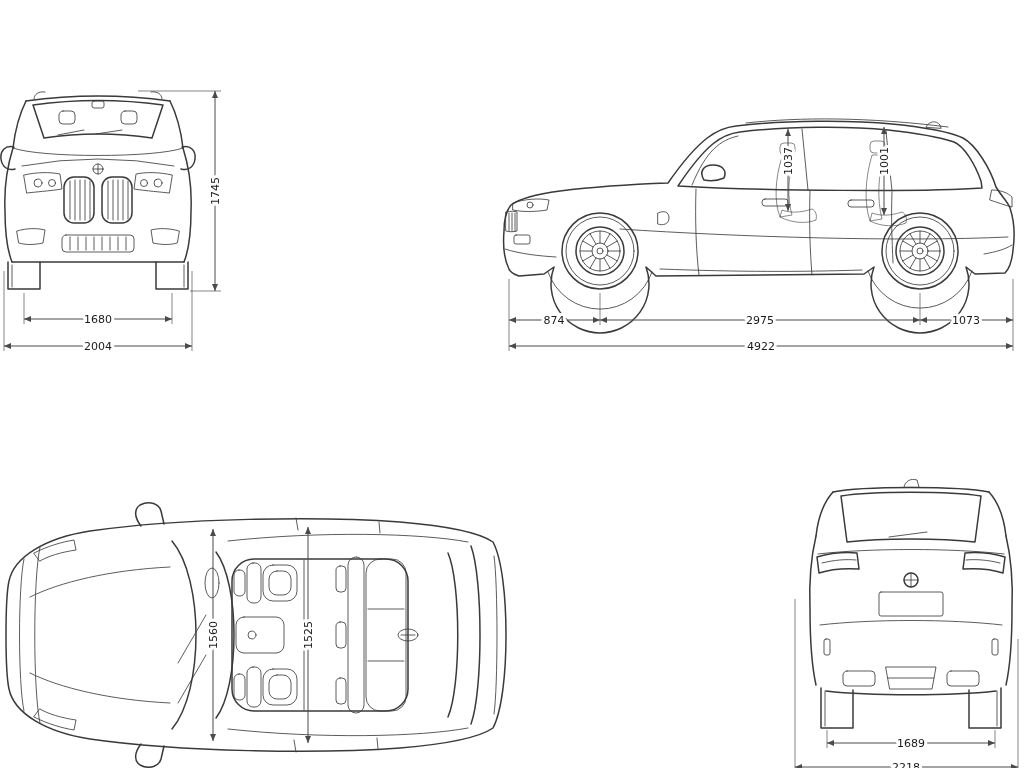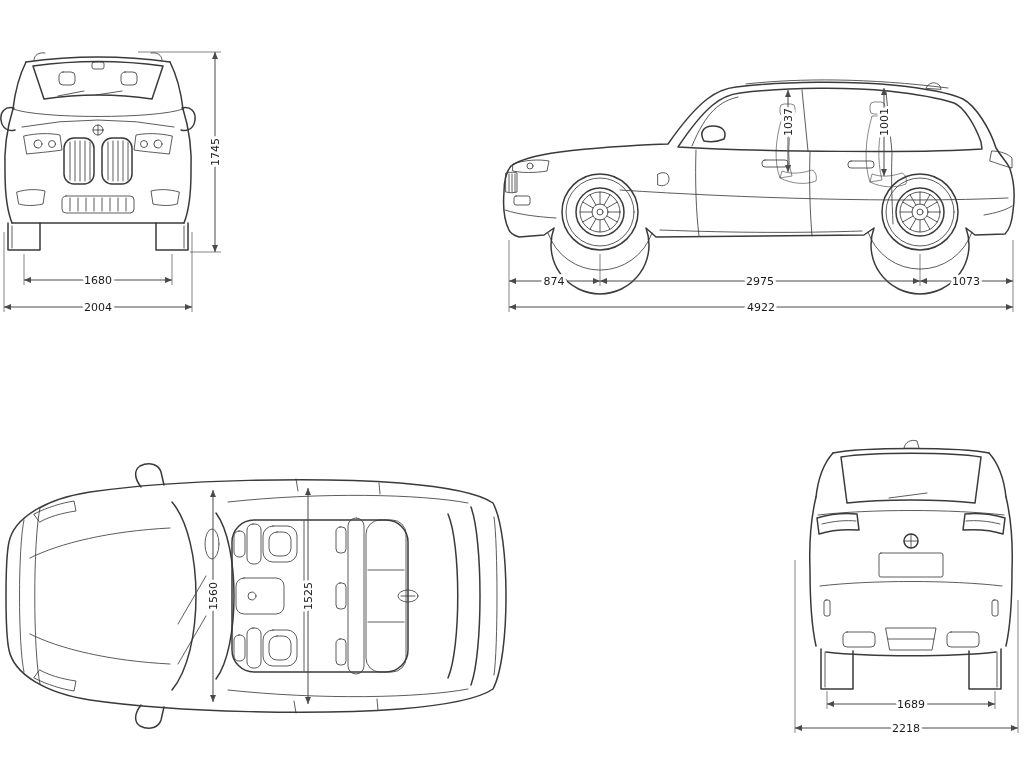--- a/index.html
+++ b/index.html
@@ -2,21 +2,21 @@
 <html style="--line: #3a3a3a; --dim: #4a4a4a; --text: #1a1a1a; --bg: #ffffff;"><head>
 <meta charset="utf-8">
 <style>
   :root{
     --line:#3a3a3a;
     --dim:#4a4a4a;
     --text:#1a1a1a;
     --bg:#ffffff;
   }
   html,body{margin:0;padding:0;width:1024px;height:768px;background:var(--bg);overflow:hidden;}
-  .canvas{width:1024px;height:581px;position:relative;background:var(--bg);}
+  .canvas{width:1024px;height:581px;position:relative;background:var(--bg);margin-top:39px;}
   svg{display:block;}
   .c{fill:none;stroke:var(--line);stroke-width:1.5;stroke-linecap:round;stroke-linejoin:round;}
   .ct{fill:none;stroke:var(--line);stroke-width:.9;stroke-linecap:round;stroke-linejoin:round;opacity:.92;}
   .ghost{fill:none;stroke:var(--line);stroke-width:.8;opacity:.75;}
   .ext{fill:none;stroke:var(--dim);stroke-width:.8;opacity:.85;}
   .dim{fill:none;stroke:var(--dim);stroke-width:1;}
   .lbl{font:11px "DejaVu Sans","Liberation Sans",sans-serif;fill:var(--text);
        stroke:#fff;stroke-width:6;paint-order:stroke;stroke-linejoin:round;
        text-anchor:middle;dominant-baseline:central;}
 </style>

